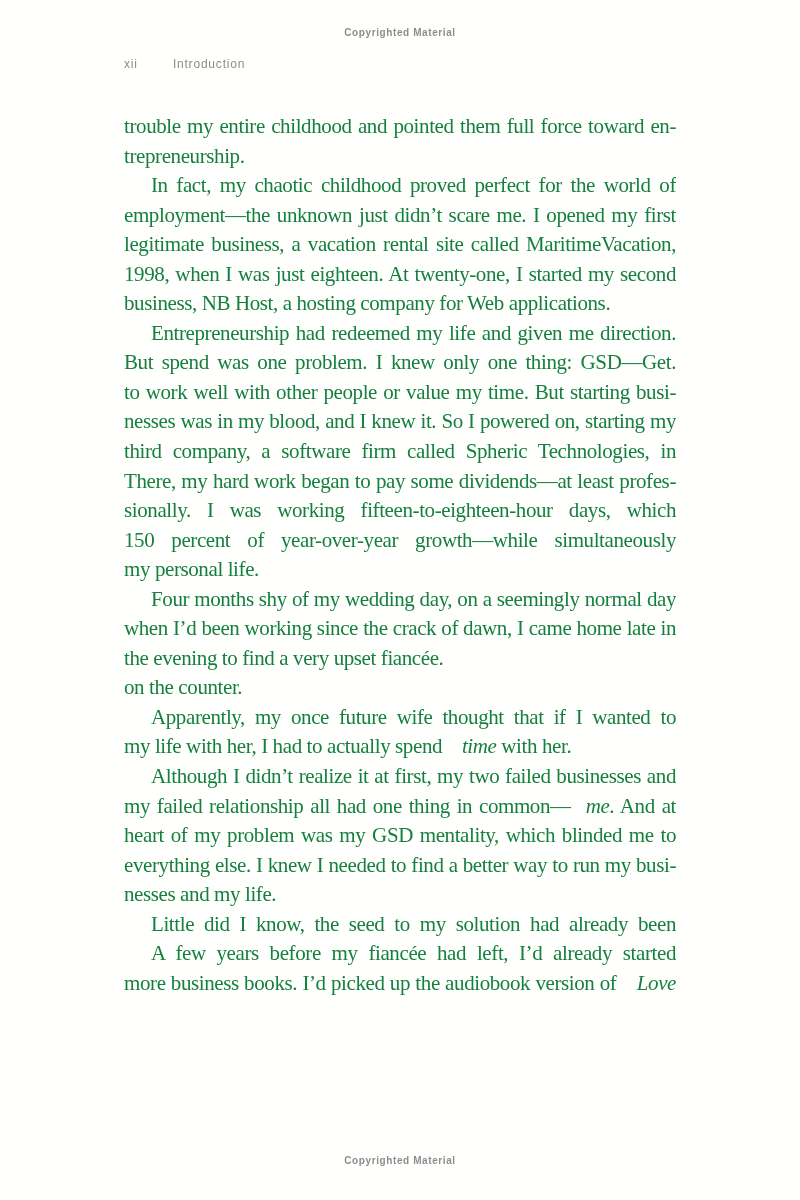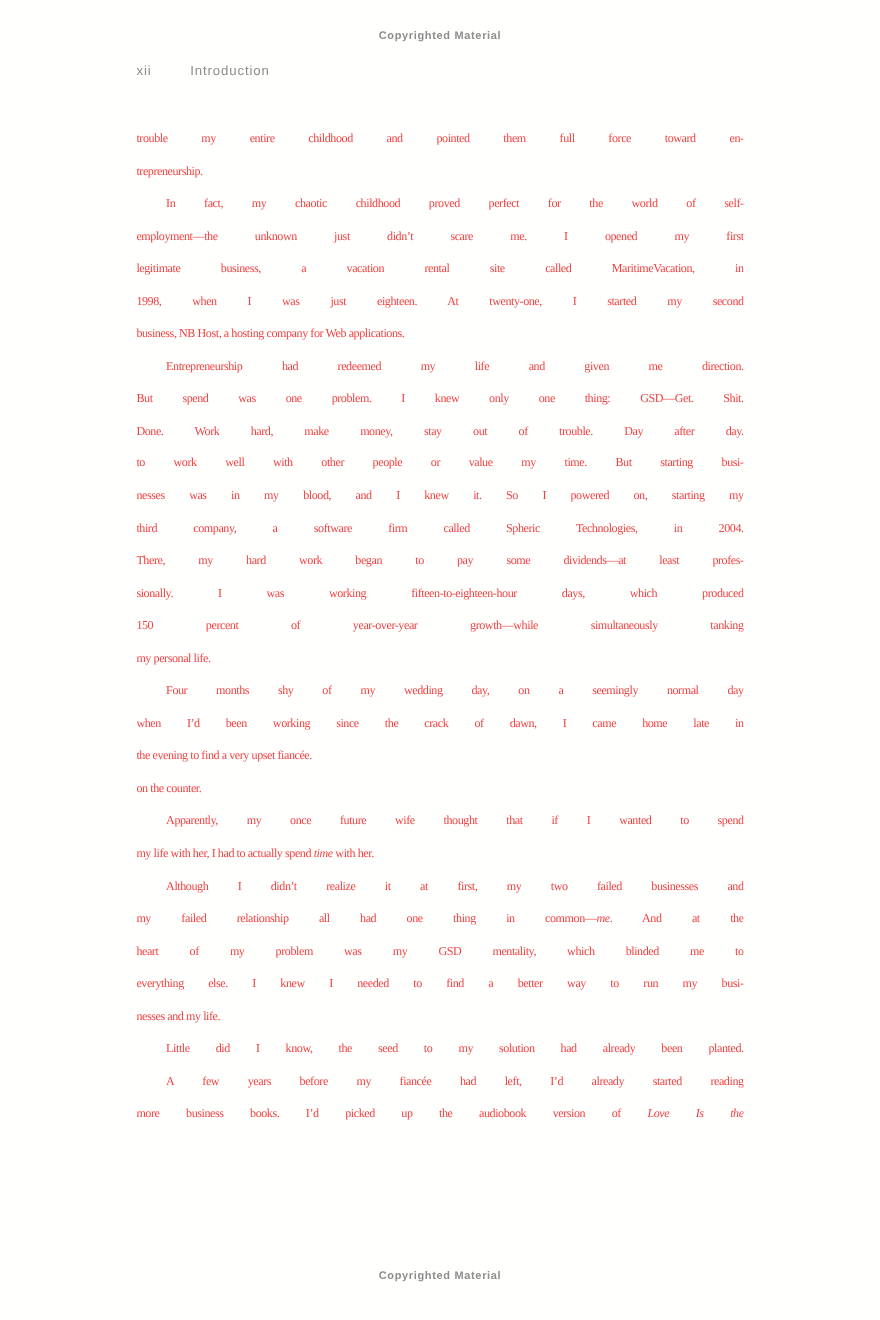--- a/index.html
+++ b/index.html
@@ -34,34 +34,34 @@
     letter-spacing: 0.8px;
     color: #8d8d8d;
   }
   .page-header .page-number { display: inline-block; }
   .page-header .chapter-title { display: inline-block; margin-left: 31px; }
   .body-text {
     position: absolute;
     top: 112px;
     left: 124px;
     width: 552px;
-    font-size: 11px;
+    font-size: 21px;
     letter-spacing: -0.4px;
     line-height: 29.55px;
-    color: #ef4444;
+    color: #15803d;
   }
   .line {
     text-align: justify;
     text-align-last: justify;
     max-height: 29.55px;
     overflow: hidden;
   }
   .line.para-end { text-align-last: left; }
   .line.indent { text-indent: 27px; }
-  .italic { font-style: italic; }
+  .italic { font-style: italic; margin-left: 15px; }
 </style>
 </head>
 <body>
 
 <div class="page">
 
   <div class="notice top">Copyrighted Material</div>
 
   <div class="page-header">
     <span class="page-number">xii</span>
@@ -71,21 +71,20 @@
   <div class="body-text">
       <div class="line"><span>trouble my entire childhood and pointed them full force toward en-</span></div>
       <div class="line para-end"><span>trepreneurship.</span></div>
       <div class="line indent"><span>In fact, my chaotic childhood proved perfect for the world of self-</span></div>
       <div class="line"><span>employment—the unknown just didn’t scare me. I opened my first</span></div>
       <div class="line"><span>legitimate business, a vacation rental site called MaritimeVacation, in</span></div>
       <div class="line"><span>1998, when I was just eighteen. At twenty-one, I started my second</span></div>
       <div class="line para-end"><span>business, NB Host, a hosting company for Web applications.</span></div>
       <div class="line indent"><span>Entrepreneurship had redeemed my life and given me direction.</span></div>
       <div class="line"><span>But spend was one problem. I knew only one thing: GSD—Get. Shit.</span></div>
-      <div class="line"><span>Done. Work hard, make money, stay out of trouble. Day after day.</span></div>
       <div class="line"><span>to work well with other people or value my time. But starting busi-</span></div>
       <div class="line"><span>nesses was in my blood, and I knew it. So I powered on, starting my</span></div>
       <div class="line"><span>third company, a software firm called Spheric Technologies, in 2004.</span></div>
       <div class="line"><span>There, my hard work began to pay some dividends—at least profes-</span></div>
       <div class="line"><span>sionally. I was working fifteen-to-eighteen-hour days, which produced</span></div>
       <div class="line"><span>150 percent of year-over-year growth—while simultaneously tanking</span></div>
       <div class="line para-end"><span>my personal life.</span></div>
       <div class="line indent"><span>Four months shy of my wedding day, on a seemingly normal day</span></div>
       <div class="line"><span>when I’d been working since the crack of dawn, I came home late in</span></div>
       <div class="line para-end"><span>the evening to find a very upset fiancée.</span></div>

